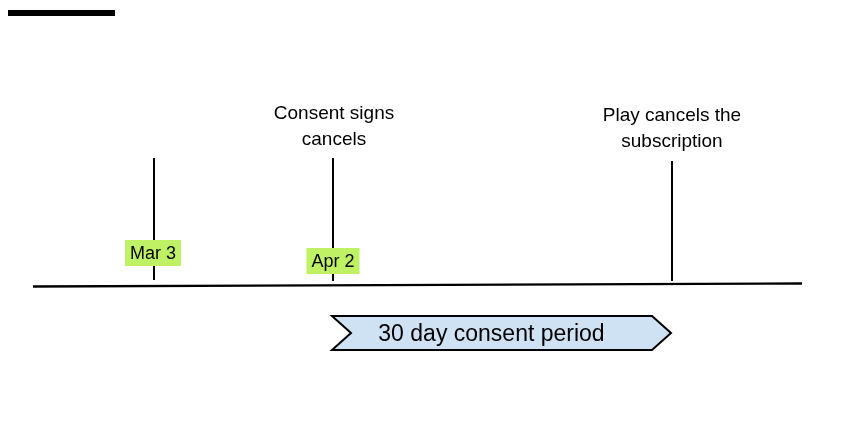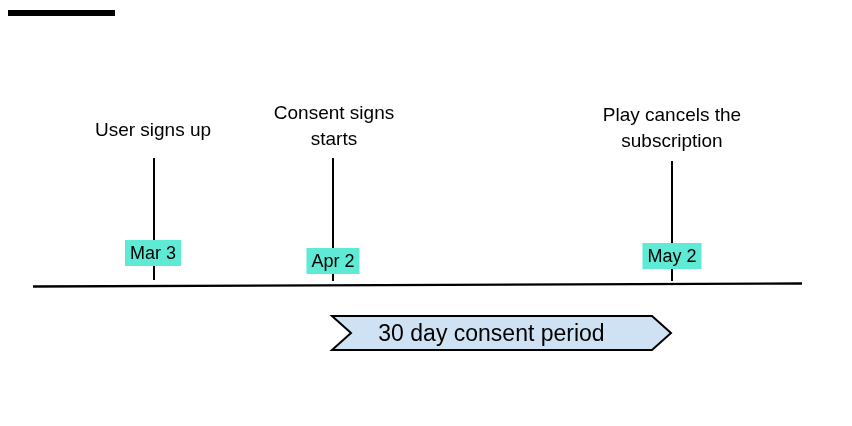--- a/index.html
+++ b/index.html
@@ -35,21 +35,21 @@
   }
   .vline {
     position: absolute;
     width: 2px;
     transform: translateX(-50%);
     background: #000000;
   }
   .date-badge {
     position: absolute;
     transform: translateX(-50%);
-    background: #5eead4;
+    background: #bef264;
     color: #000000;
     font-size: 18px;
     line-height: 22px;
     padding: 2px 5px;
     white-space: nowrap;
     z-index: 3;
   }
   .axis-svg {
     position: absolute;
     left: 0;
@@ -83,39 +83,35 @@
     white-space: nowrap;
   }
 </style>
 </head>
 <body>
 
 <div class="stage">
 
   <div class="top-bar"></div>
 
-  <div class="event-title" style="left:153px; top:117px;">
-    <span>User signs up</span>
-  </div>
   <div class="vline" style="left:154px; top:158px; height:122px;"></div>
   <div class="date-badge" style="left:153px; top:240px;">Mar 3</div>
 
   <div class="event-title" style="left:334px; top:100px;">
     <span>Consent signs</span><br>
-    <span>starts</span>
+    <span>cancels</span>
   </div>
   <div class="vline" style="left:333px; top:158px; height:123px;"></div>
   <div class="date-badge" style="left:333px; top:248px;">Apr 2</div>
 
   <div class="event-title" style="left:672px; top:102px;">
     <span>Play cancels the</span><br>
     <span>subscription</span>
   </div>
   <div class="vline" style="left:672px; top:161px; height:120px;"></div>
-  <div class="date-badge" style="left:672px; top:243px;">May 2</div>
 
   <svg class="axis-svg" viewBox="0 0 852 426" xmlns="http://www.w3.org/2000/svg">
     <line x1="33" y1="286.5" x2="802" y2="283.5" stroke="#000000" stroke-width="2.4"></line>
   </svg>
 
   <svg class="banner-svg" viewBox="0 0 341 36" xmlns="http://www.w3.org/2000/svg">
     <polygon points="1,1 321,1 340,18 321,35 1,35 20,18" fill="#cfe2f3" stroke="#000000" stroke-width="2"></polygon>
   </svg>
   <div class="banner-label">30 day consent period</div>
 

